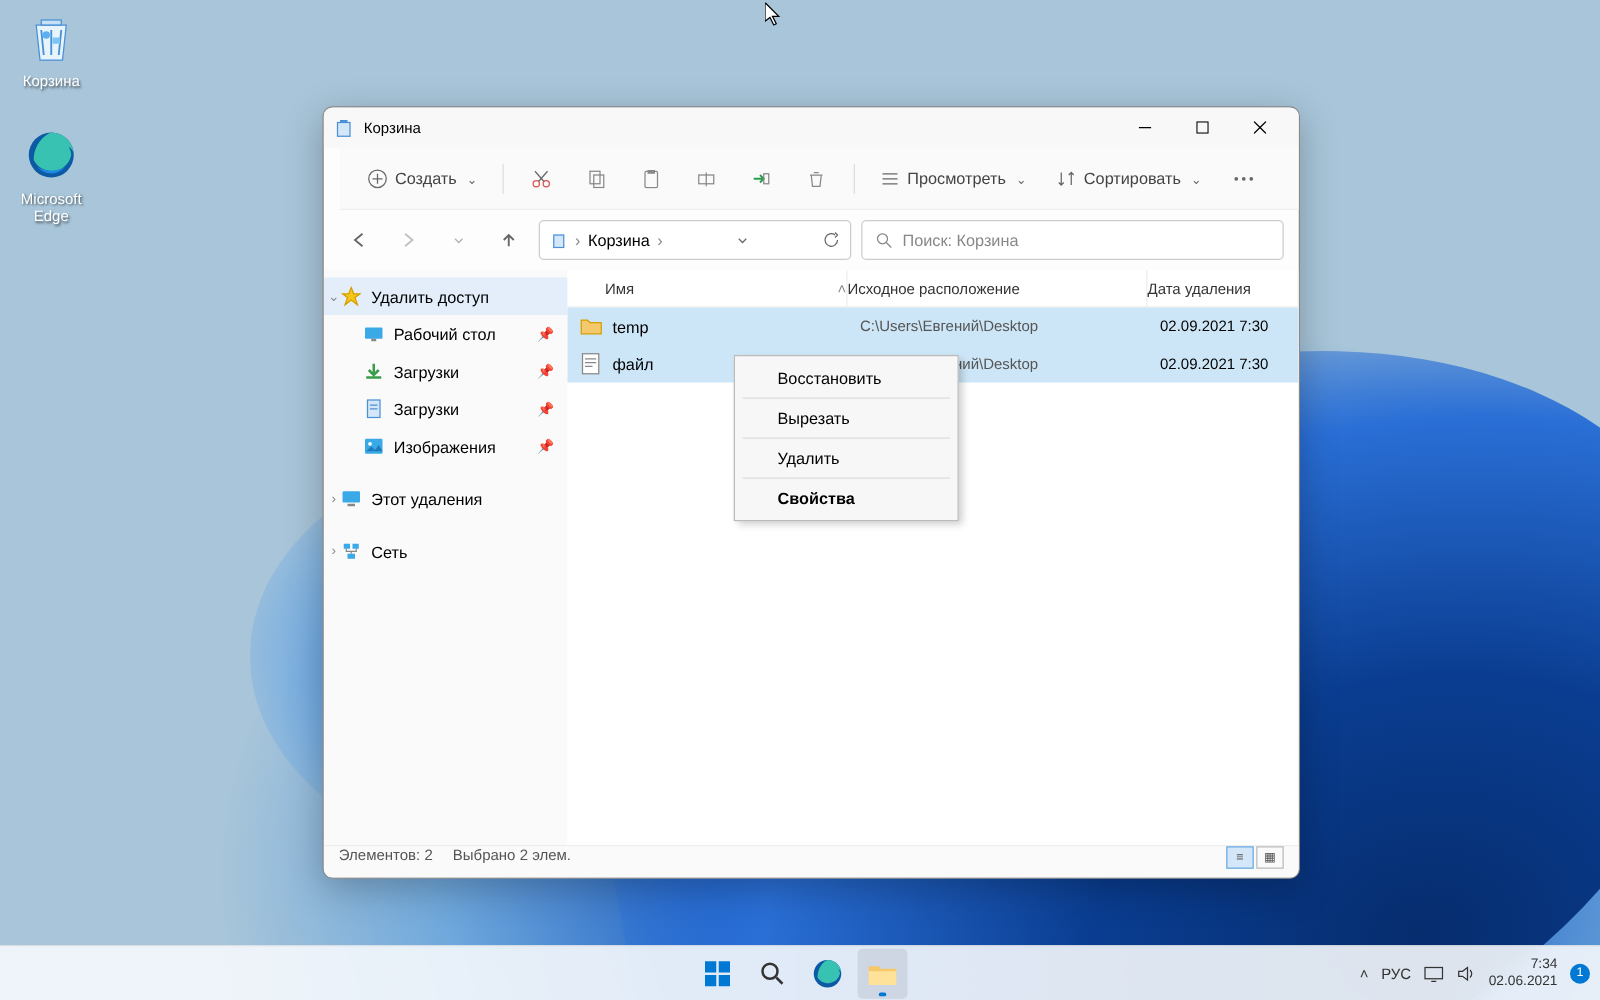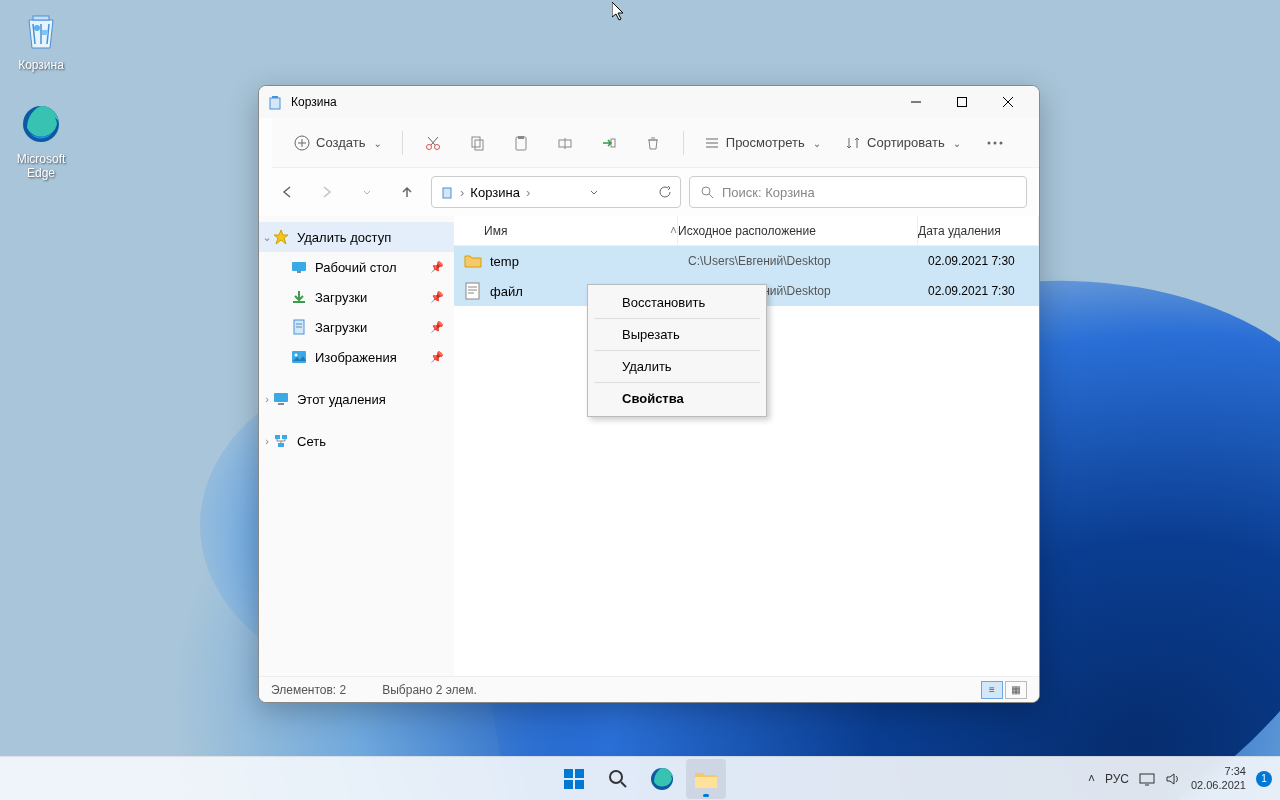--- a/index.html
+++ b/index.html
@@ -56,21 +56,21 @@
 .row .rcol.name { width: 224px; display: flex; align-items: center; gap: 8px; }
 .row .rcol.loc { width: 240px; color: #555; font-size: 12px; }
 .row .rcol.date { flex: 1; color: #000000; font-size: 12px; }
 .row-ico { width: 18px; height: 18px; flex-shrink: 0; }
 
 .ctx-menu { position: absolute; top: 38px; left: 133px; width: 180px; background: #f7f7f7; border: 1px solid #bbb; box-shadow: 3px 3px 6px rgba(0,0,0,0.2); padding: 4px; z-index: 50; }
 .ctx-item { height: 27px; display: flex; align-items: center; padding: 0 30px; font-size: 13px; cursor: pointer; }
 .ctx-item.bold { font-weight: 600; }
 .ctx-sep { height: 1px; background: #ddd; margin: 2px 2px; }
 
-.statusbar { height: 26px; border-top: 1px solid #eee; display: flex; align-items: center; padding: 0 12px; font-size: 12px; color: #555; gap: 36px; background: #fafafa; }
+.statusbar { height: 26px; border-top: 1px solid #eee; display: flex; padding: 0 12px; font-size: 12px; color: #555; gap: 16px; background: #fafafa; }
 .statusbar .spacer { flex: 1; }
 .view-btns { display: flex; gap: 2px; }
 .view-btn { width: 22px; height: 18px; border: 1px solid #bbb; display: flex; align-items: center; justify-content: center; cursor: pointer; font-size: 10px; }
 .view-btn.active { background: #d4e7f8; border-color: #6aa9e0; }
 
 .taskbar { position: absolute; bottom: 0; left: 0; right: 0; height: 44px; background: rgba(245,248,252,0.9); backdrop-filter: blur(8px); border-top: 1px solid rgba(0,0,0,0.08); display: flex; align-items: center; }
 .tb-center { position: absolute; left: 50%; transform: translateX(-50%); display: flex; gap: 4px; }
 .tb-icon { width: 40px; height: 40px; display: flex; align-items: center; justify-content: center; border-radius: 4px; cursor: pointer; }
 .tb-icon.active { background: rgba(0,0,0,0.08); position: relative; }
 .tb-icon.active::after { content: ""; position: absolute; bottom: 2px; left: 50%; transform: translateX(-50%); width: 6px; height: 3px; background: #0078d4; border-radius: 2px; }

